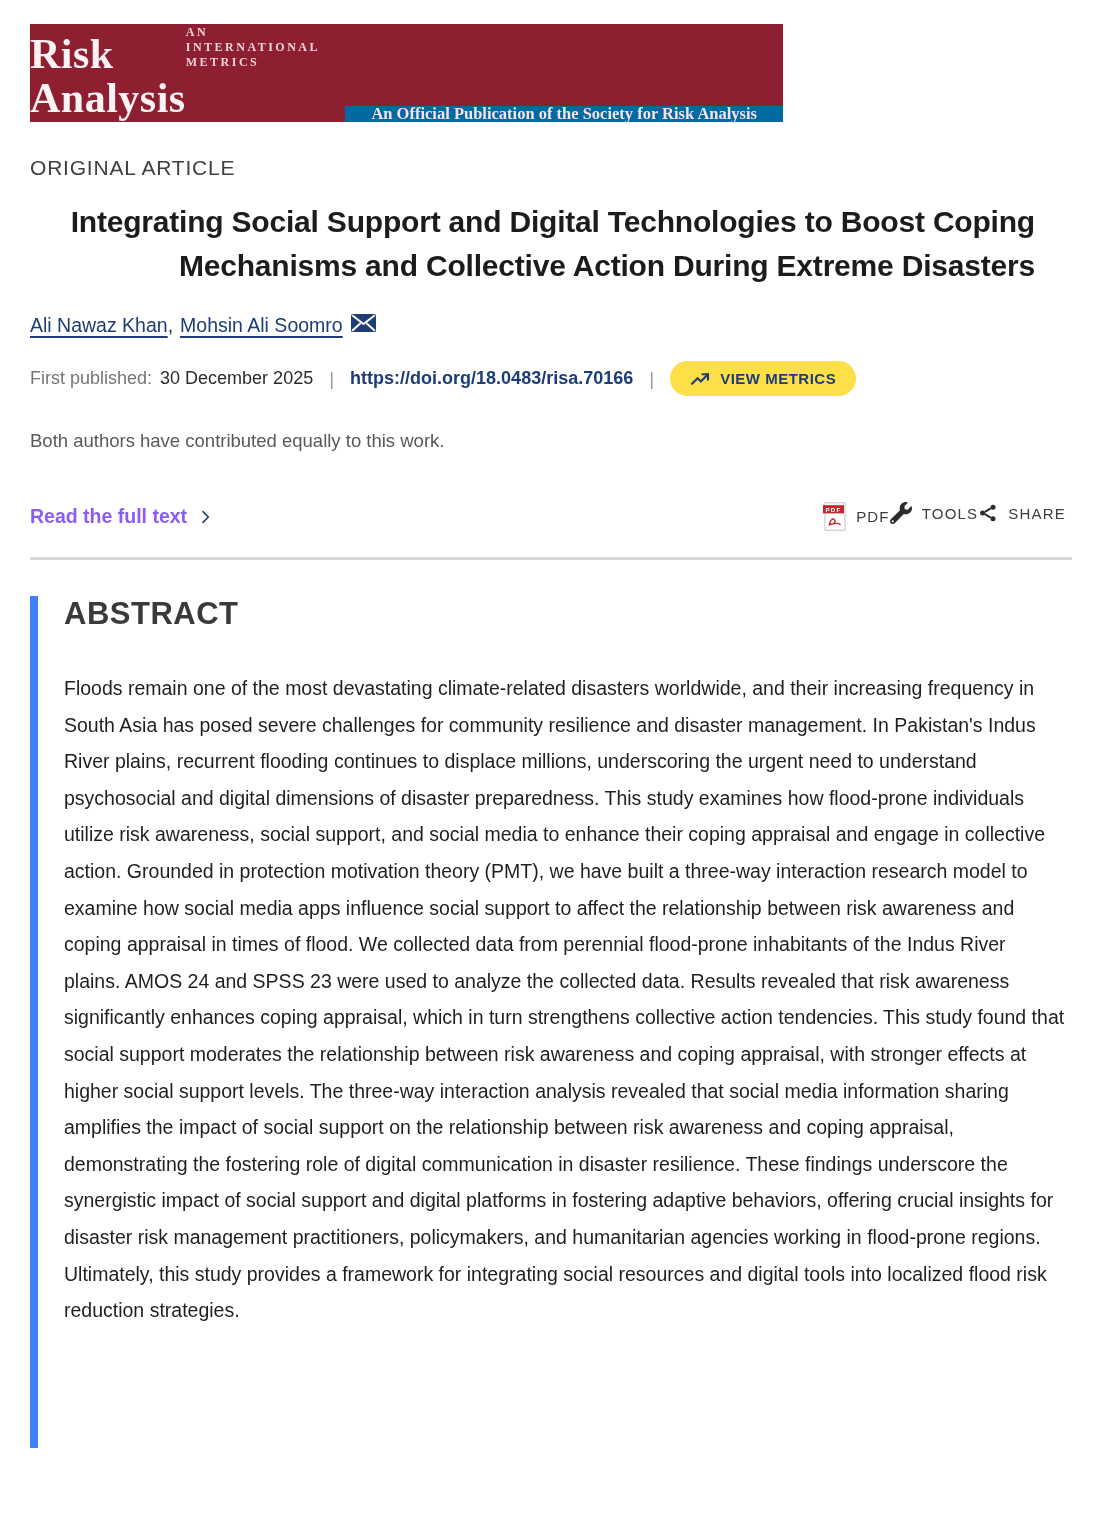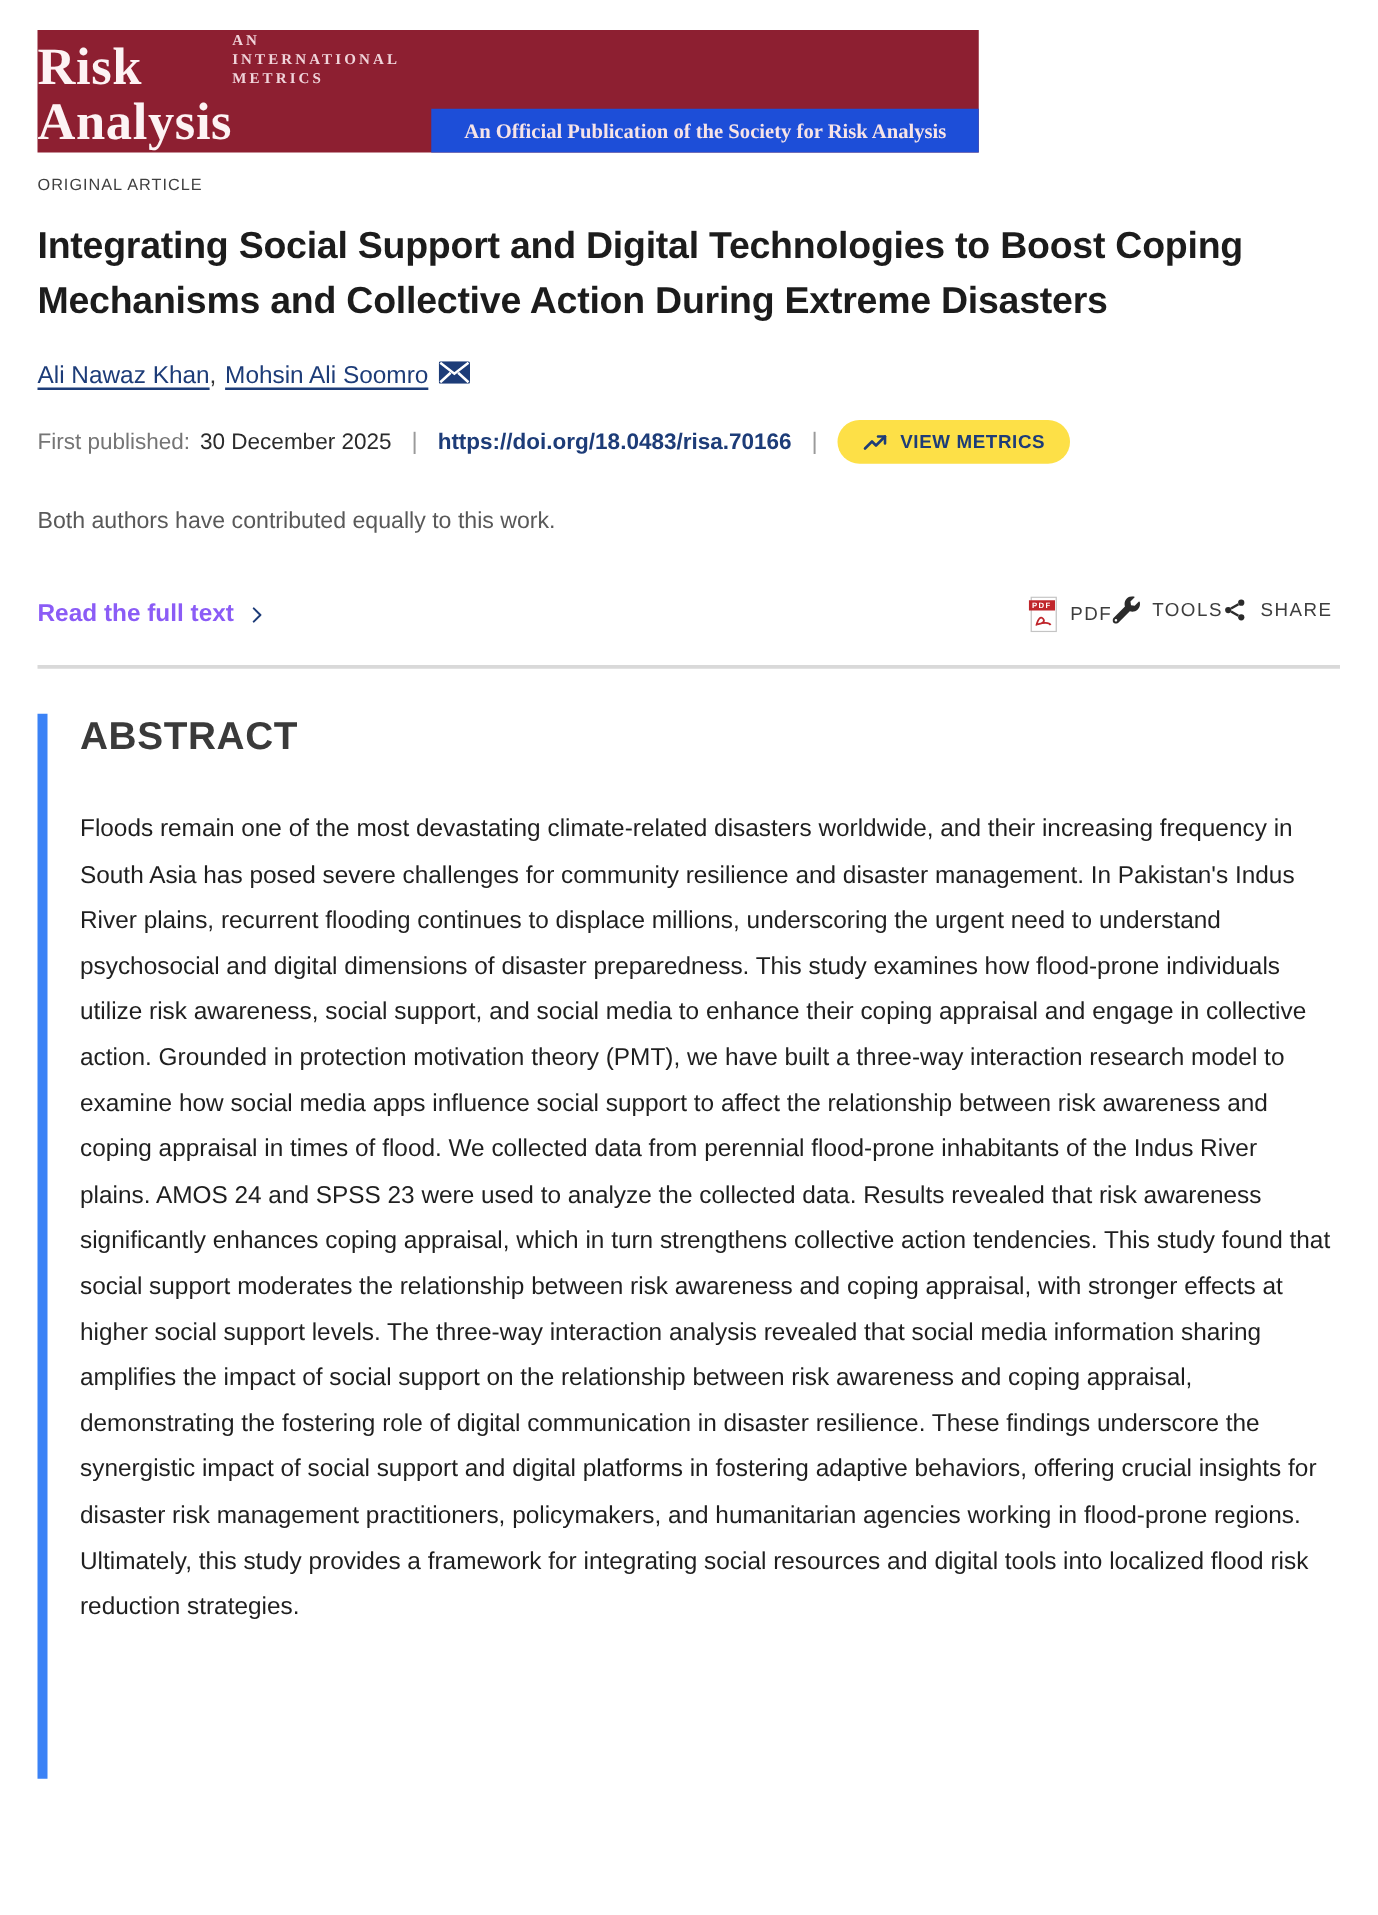--- a/index.html
+++ b/index.html
@@ -26,39 +26,39 @@
     color: #fdf3f4; letter-spacing: 0.5px;
   }
   .banner-subtitle {
     margin-top: 1px;
     font-family: "Liberation Serif", "DejaVu Serif", serif;
     font-weight: 700; font-size: 12px; letter-spacing: 2.5px;
     color: #f0d4da;
   }
   .banner-strip {
     margin-top: auto;
-    width: 100%; height: 35px;
-    background: #1d4ed8;
+    width: 100%; height: 16px;
+    background: #0369a1;
     display: flex; align-items: center; justify-content: center;
     font-family: "Liberation Serif", "DejaVu Serif", serif;
     font-weight: 700; font-size: 16.5px;
     color: #f6e3e7;
     margin-left: 20px;
   }
 
   
   .kicker {
-    margin-top: 18px;
-    font-size: 13px; letter-spacing: 0.8px; color: #3f3f3f;
+    margin-top: 34px;
+    font-size: 21px; letter-spacing: 0.8px; color: #3f3f3f;
   }
   .title {
     margin-top: 20px;
     max-width: 1005px;
     font-size: 30px; line-height: 44px; font-weight: 700;
-    letter-spacing: -0.2px; color: #1c1c1c;
+    letter-spacing: -0.2px; color: #1c1c1c; text-align: right;
   }
   .authors {
     margin-top: 26px;
     font-size: 19.5px;
     display: flex; align-items: flex-start;
   }
   .author-link {
     color: #1d3c78; text-decoration: underline;
     text-underline-offset: 4px; text-decoration-thickness: 1.5px;
     cursor: pointer;

